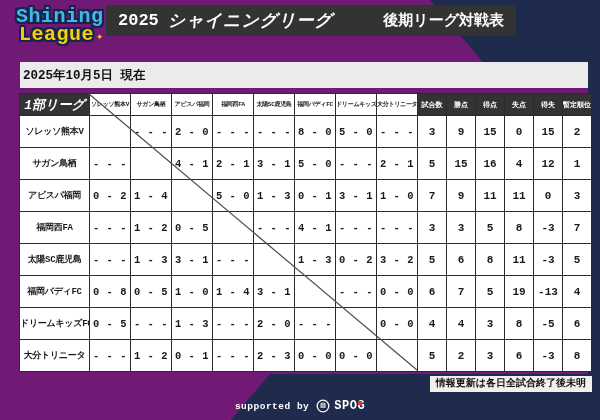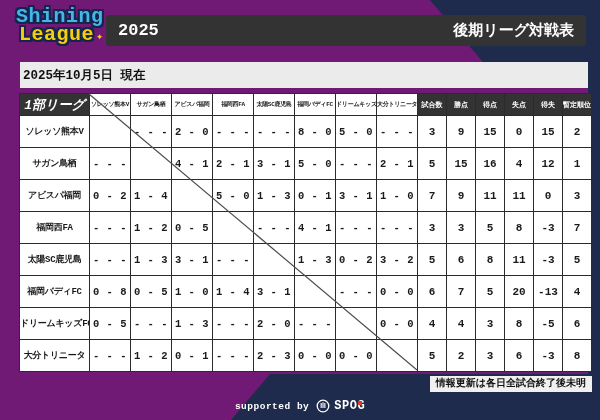--- a/index.html
+++ b/index.html
@@ -18,21 +18,21 @@
   .logo{position:absolute;left:16px;top:7px;z-index:3;line-height:1;}
   .logo .l1,.logo .l2{
     font-size:20px;font-weight:800;letter-spacing:0.5px;
     text-shadow:-2px -2px 0 #16254d,2px -2px 0 #16254d,-2px 2px 0 #16254d,2px 2px 0 #16254d,
       -2px 0 0 #16254d,2px 0 0 #16254d,0 -2px 0 #16254d,0 2px 0 #16254d;
   }
   .logo .l1{color:#45b6e8;}
   .logo .l2{color:#f3cf0e;margin-top:-2px;margin-left:3px;}
   .logo .sparkle{font-size:12px;color:#f3cf0e;text-shadow:none;margin-left:2px;}
   
-  .title-bar{position:absolute;left:106px;top:15px;width:480px;height:31px;background:#333333;
+  .title-bar{position:absolute;left:106px;top:5px;width:410px;height:31px;background:#333333;
     border-radius:3px;display:flex;align-items:center;padding:0 12px;box-sizing:border-box;z-index:3;color:#fff;}
   .title-year{font-size:17px;font-weight:bold;}
   .title-name{font-size:17px;font-weight:bold;font-style:italic;margin-left:9px;letter-spacing:1px;}
   .title-right{margin-left:auto;font-size:15px;font-weight:bold;}
   
   .date-bar{position:absolute;left:20px;top:62px;width:568px;height:26px;background:#ebebeb;
     display:flex;align-items:center;padding-left:3px;box-sizing:border-box;
     font-size:12.5px;font-weight:bold;color:#111;z-index:2;}
   
   table.league{position:absolute;left:19px;top:93px;width:572px;border-collapse:collapse;
@@ -68,20 +68,21 @@
   <div class="navy-right"></div>
   <div class="navy-bottom"></div>
 
   <div class="logo">
     <div class="l1">Shining</div>
     <div class="l2"><span>League</span><span class="sparkle">✦</span></div>
   </div>
 
   <div class="title-bar">
     <span class="title-year">2025</span>
+    <span class="title-name">シャイニングリーグ</span>
     <span class="title-right">後期リーグ対戦表</span>
   </div>
 
   <div class="date-bar">
     <span>2025年10月5日 現在</span>
   </div>
 
   <table class="league">
       <colgroup>
         <col style="width: 70px;">
@@ -211,21 +212,21 @@
           <td class="cell-result">0 - 5</td>
           <td class="cell-result">1 - 0</td>
           <td class="cell-result">1 - 4</td>
           <td class="cell-result">3 - 1</td>
           <td class="cell-self"></td>
           <td class="cell-result">- - -</td>
           <td class="cell-result">0 - 0</td>
           <td class="cell-stat">6</td>
           <td class="cell-stat">7</td>
           <td class="cell-stat">5</td>
-          <td class="cell-stat">20</td>
+          <td class="cell-stat">19</td>
           <td class="cell-stat">-13</td>
           <td class="cell-stat">4</td>
         </tr>
         <tr>
           <th class="r-label">ドリームキッズFC</th>
           <td class="cell-result">0 - 5</td>
           <td class="cell-result">- - -</td>
           <td class="cell-result">1 - 3</td>
           <td class="cell-result">- - -</td>
           <td class="cell-result">2 - 0</td>

